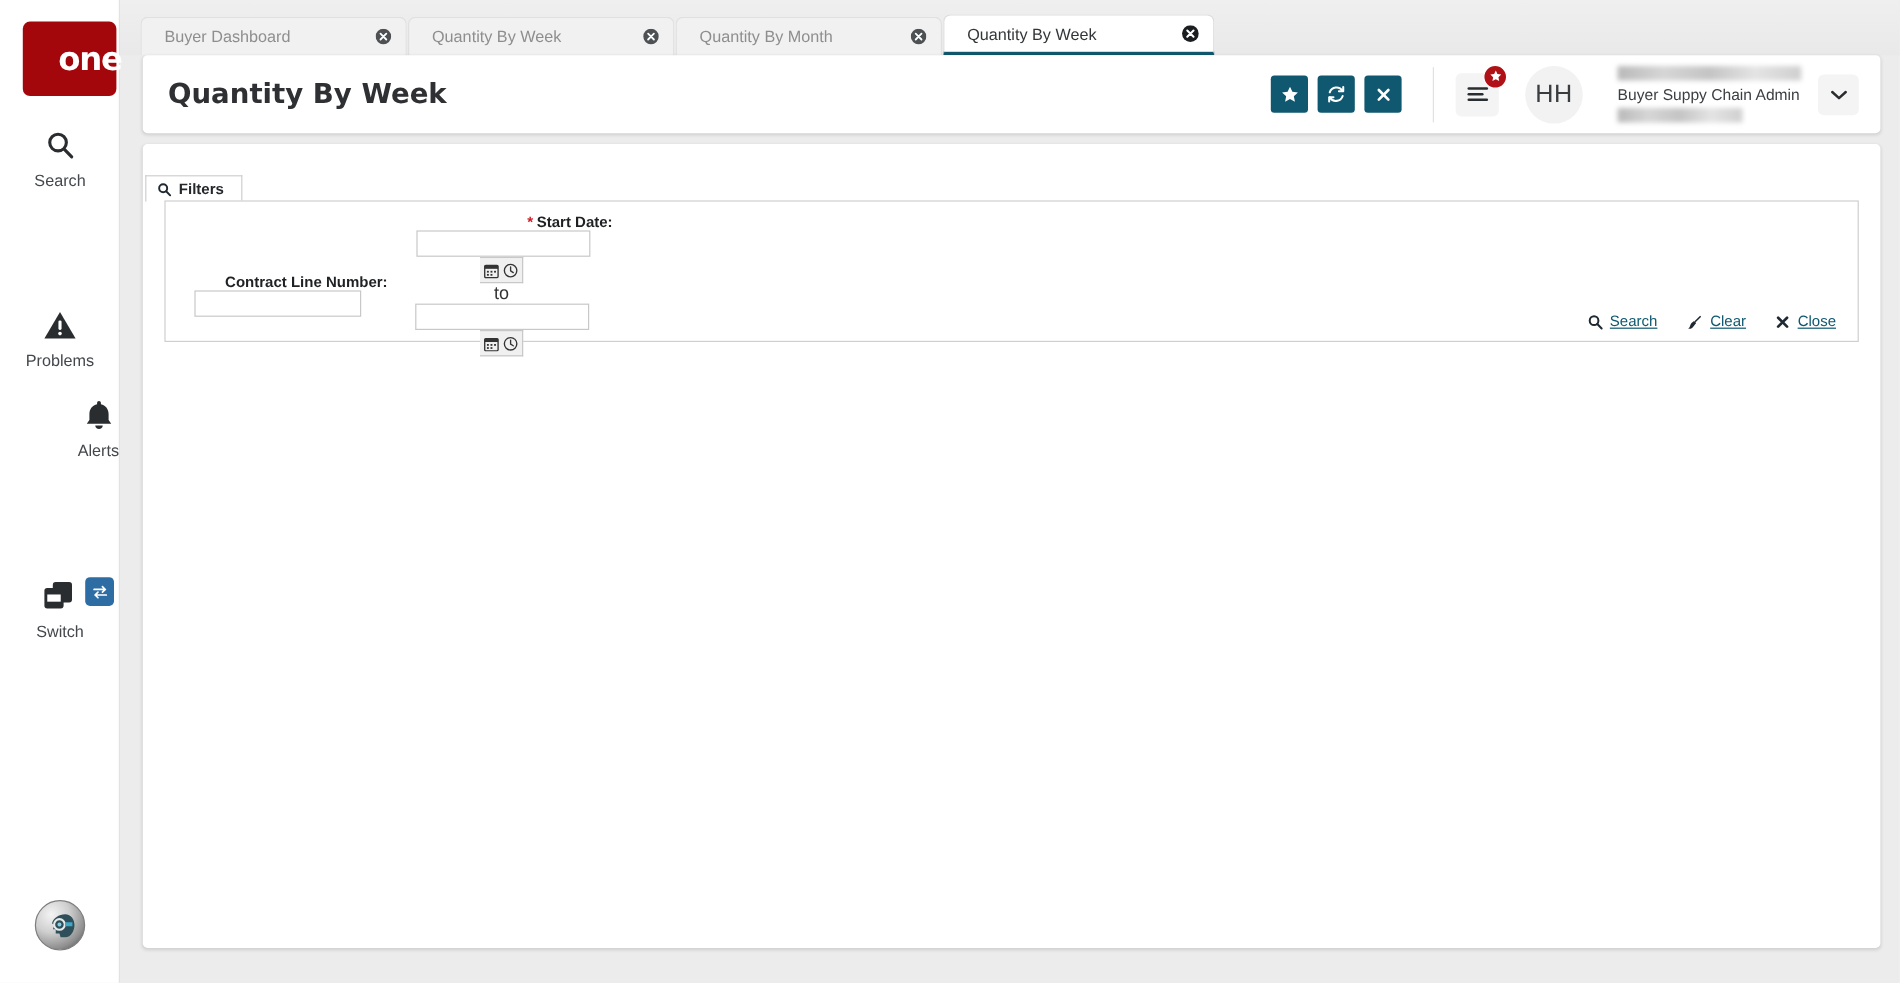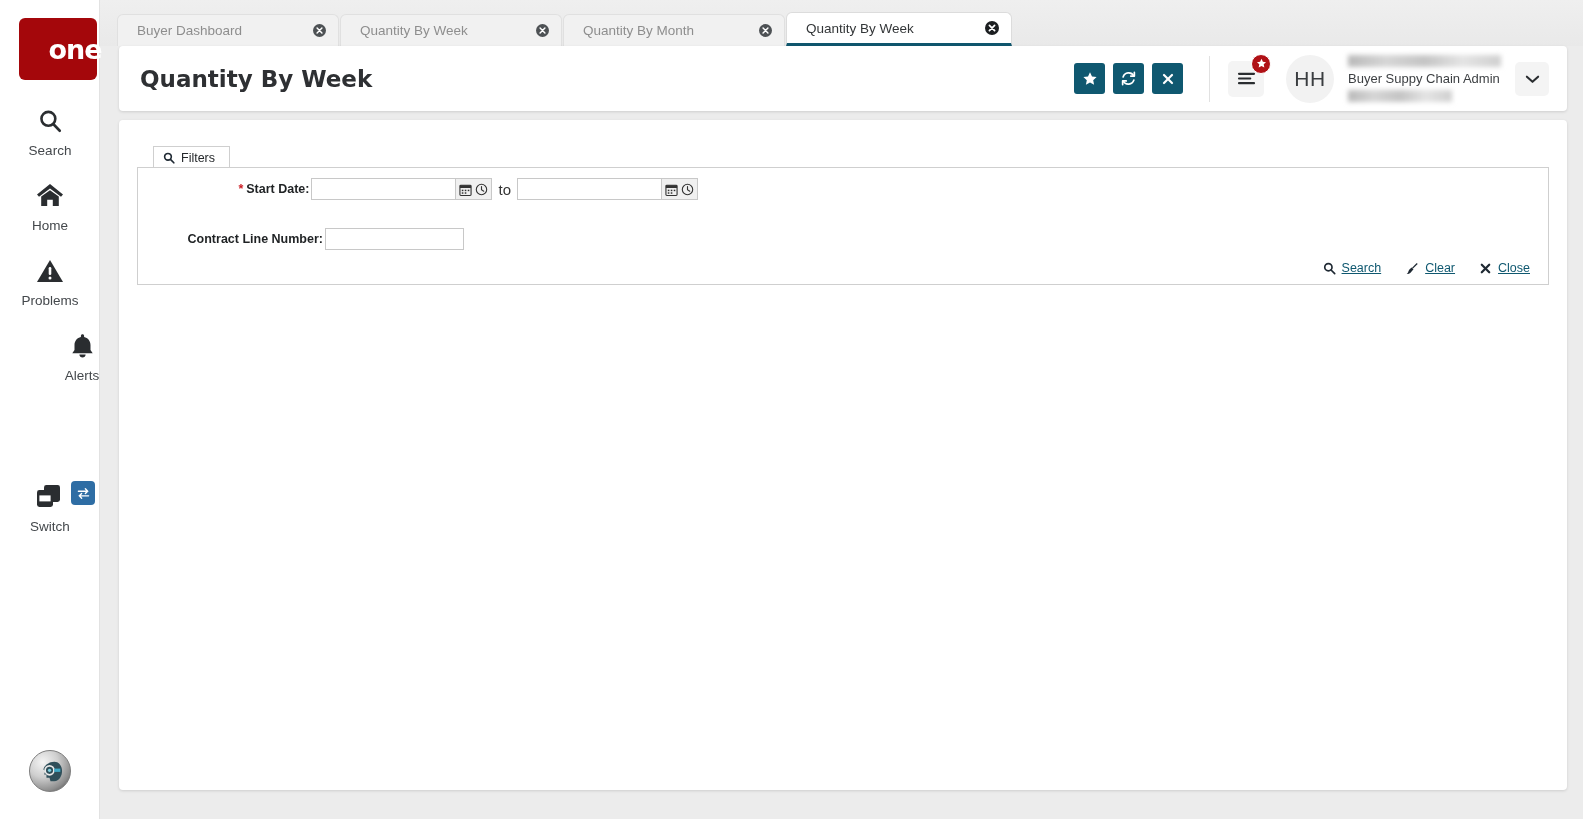--- a/index.html
+++ b/index.html
@@ -123,21 +123,21 @@
     background: #b01116; border: 1.5px solid #fff;
     display: flex; align-items: center; justify-content: center;
   }
   .avatar {
     width: 48px; height: 48px; border-radius: 50%;
     background: #f2f2f2; margin-left: 22px;
     display: flex; align-items: center; justify-content: center;
     font-size: 21px; color: #3a3d40; letter-spacing: 0.5px;
   }
   .user-block {
-    margin-left: 14px; width: 155px;
+    margin-left: 29px; width: 155px;
     display: flex; flex-direction: column; justify-content: center;
   }
   .blur-line {
     height: 12px; border-radius: 1px;
     background: linear-gradient(90deg,#b9b9b9,#d6d6d6,#c4c4c4,#e4e4e4,#cfcfcf);
     filter: blur(2.4px);
   }
   .blur-line.one { width: 153px; }
   .blur-line.two { width: 104px; }
   .user-role {
@@ -151,35 +151,35 @@
 
   
   #content-card {
     position: absolute; left: 119px; top: 120px;
     width: 1448px; height: 670px;
     background: #fff;
     border-radius: 4px;
     box-shadow: 0 1px 3px rgba(0,0,0,0.13);
   }
   #filters-tab {
-    position: absolute; left: 34px; top: 26px;
+    position: absolute; left: 2px; top: 26px;
     height: 22px; padding: 0 14px 0 9px;
     border: 1px solid #cfcfcf; border-bottom: none;
     background: #fff;
     display: flex; align-items: center; gap: 6px;
-    font-size: 12.5px; color: #25282b; font-weight: normal;
+    font-size: 12.5px; color: #25282b; font-weight: bold;
     cursor: pointer;
   }
   #filters-panel {
     position: absolute; left: 18px; top: 47px;
     width: 1412px; height: 118px;
     border: 1px solid #cfcfcf;
     background: #fff;
   }
-  .frow { position: absolute; display: flex; align-items: center; }
+  .frow { position: absolute; display: flex; align-items: center; flex-direction: column; }
   .flabel {
     font-size: 12.5px; color: #1f2224; font-weight: bold;
     text-align: right; white-space: nowrap;
   }
   .req-star { color: #cc2027; margin-right: 3px; font-weight: bold; }
   .finput {
     height: 22px; border: 1px solid #c8c8c8; background: #fff;
     font-size: 12.5px; padding: 0 4px; outline: none;
     font-family: "Liberation Sans", sans-serif; color: #222;
   }
@@ -216,29 +216,20 @@
   <div class="rail-item" style="top:104px;">
     <div class="rail-icon">
       <svg width="26" height="26" viewBox="0 0 24 24" fill="none" stroke="#2a2d30" stroke-width="2.4">
         <circle cx="10.5" cy="10" r="6.4"></circle>
           <line x1="15.2" y1="15" x2="21" y2="21" stroke-linecap="round"></line>
       </svg>
     </div>
     <div class="rail-label">Search</div>
   </div>
 
-  <div class="rail-item" style="top:179px;">
-    <div class="rail-icon">
-      <svg width="28" height="26" viewBox="0 0 28 26" fill="#2a2d30">
-        <path d="M14 1 1 11.5l2 2.2L14 5.4l11 8.3 2-2.2z"></path>
-        <path d="M5.2 13.5V23h6v-6.3h5.6V23h6v-9.5L14 7.3z"></path>
-      </svg>
-    </div>
-    <div class="rail-label">Home</div>
-  </div>
 
   <div class="rail-item" style="top:254px;">
     <div class="rail-icon">
       <svg width="28" height="26" viewBox="0 0 28 26" fill="#2a2d30">
         <path d="M14 2 27 24H1z"></path>
         <rect x="12.7" y="9" width="2.6" height="8" rx="1.2" fill="#fff"></rect>
         <circle cx="14" cy="20" r="1.5" fill="#fff"></circle>
       </svg>
     </div>
     <div class="rail-label">Problems</div>

